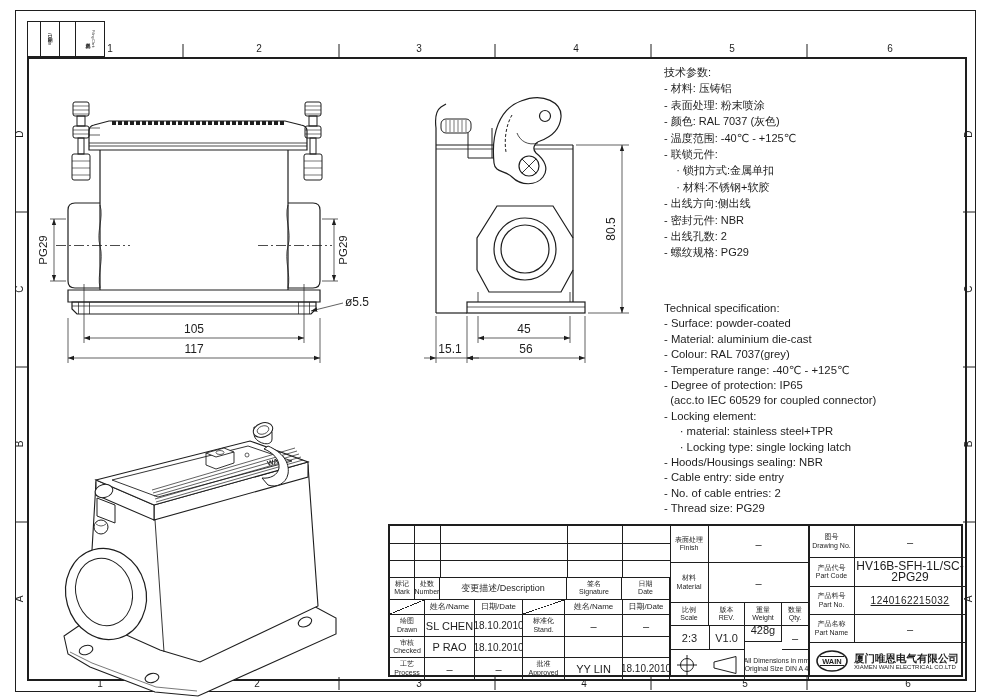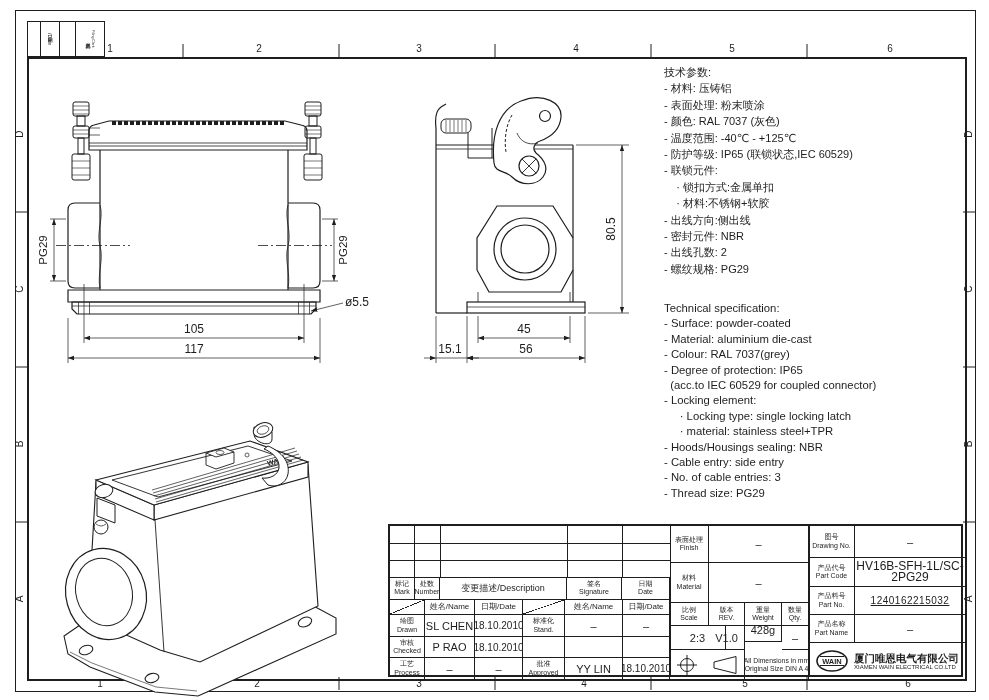--- a/index.html
+++ b/index.html
@@ -322,43 +322,43 @@
       </g>
     </g>
   </svg>
 
   <div class="abs spec-block" style="top:64px;">
     <div class="spec-title">技术参数:</div>
     <div class="spec-line">- 材料: 压铸铝</div>
     <div class="spec-line">- 表面处理: 粉末喷涂</div>
     <div class="spec-line">- 颜色: RAL 7037 (灰色)</div>
     <div class="spec-line">- 温度范围: -40℃ - +125℃</div>
-    <div class="spec-line">- 防护等级: IP65 (联锁状态,IEC 60529)</div>
     <div class="spec-line">- 联锁元件:</div>
     <div class="spec-line">    · 锁扣方式:金属单扣</div>
     <div class="spec-line">    · 材料:不锈钢+软胶</div>
     <div class="spec-line">- 出线方向:侧出线</div>
     <div class="spec-line">- 密封元件: NBR</div>
     <div class="spec-line">- 出线孔数: 2</div>
     <div class="spec-line">- 螺纹规格: PG29</div>
   </div>
 
   <div class="abs spec-block en" style="top:301px;">
     <div class="spec-title">Technical specification:</div>
     <div class="spec-line">- Surface: powder-coated</div>
     <div class="spec-line">- Material: aluminium die-cast</div>
     <div class="spec-line">- Colour: RAL 7037(grey)</div>
+    <div class="spec-line">- Temperature range: -40℃ - +125℃</div>
     <div class="spec-line">- Degree of protection: IP65</div>
     <div class="spec-line">  (acc.to IEC 60529 for coupled connector)</div>
     <div class="spec-line">- Locking element:</div>
+    <div class="spec-line">     · material: stainless steel+TPR</div>
     <div class="spec-line">     · Locking type: single locking latch</div>
-    <div class="spec-line">     · material: stainless steel+TPR</div>
     <div class="spec-line">- Hoods/Housings sealing: NBR</div>
     <div class="spec-line">- Cable entry: side entry</div>
-    <div class="spec-line">- No. of cable entries: 3</div>
+    <div class="spec-line">- No. of cable entries: 2</div>
     <div class="spec-line">- Thread size: PG29</div>
   </div>
 
   <div class="abs tb">
 
     <div class="vline" style="left:280px;top:0;height:149px;"></div>
     <div class="vline" style="left:419px;top:0;height:149px;"></div>
 
     <div class="vline" style="left:24px;top:0;height:51px;"></div>
     <div class="vline" style="left:50px;top:0;height:51px;"></div>
@@ -483,21 +483,21 @@
       <div class="lab">REV.</div>
     </div>
     <div class="cell" style="left:355px;top:77px;width:37px;height:23px;">
       <div class="lab">重量</div>
       <div class="lab">Weight</div>
     </div>
     <div class="cell" style="left:392px;top:77px;width:27px;height:23px;">
       <div class="lab">数量</div>
       <div class="lab">Qty.</div>
     </div>
-    <div class="cell" style="left:280px;top:100px;width:56px;height:24px;">
+    <div class="cell" style="left:280px;top:100px;width:40px;height:24px;">
         <div class="val">2:3</div>
       </div>
     <div class="cell" style="left:319px;top:100px;width:36px;height:24px;">
         <div class="val">V1.0</div>
       </div>
     <div class="cell" style="left:355px;top:92px;width:37px;height:24px;">
         <div class="val">428g</div>
       </div>
     <div class="cell" style="left:392px;top:100px;width:27px;height:24px;">
         <div class="val">–</div>

